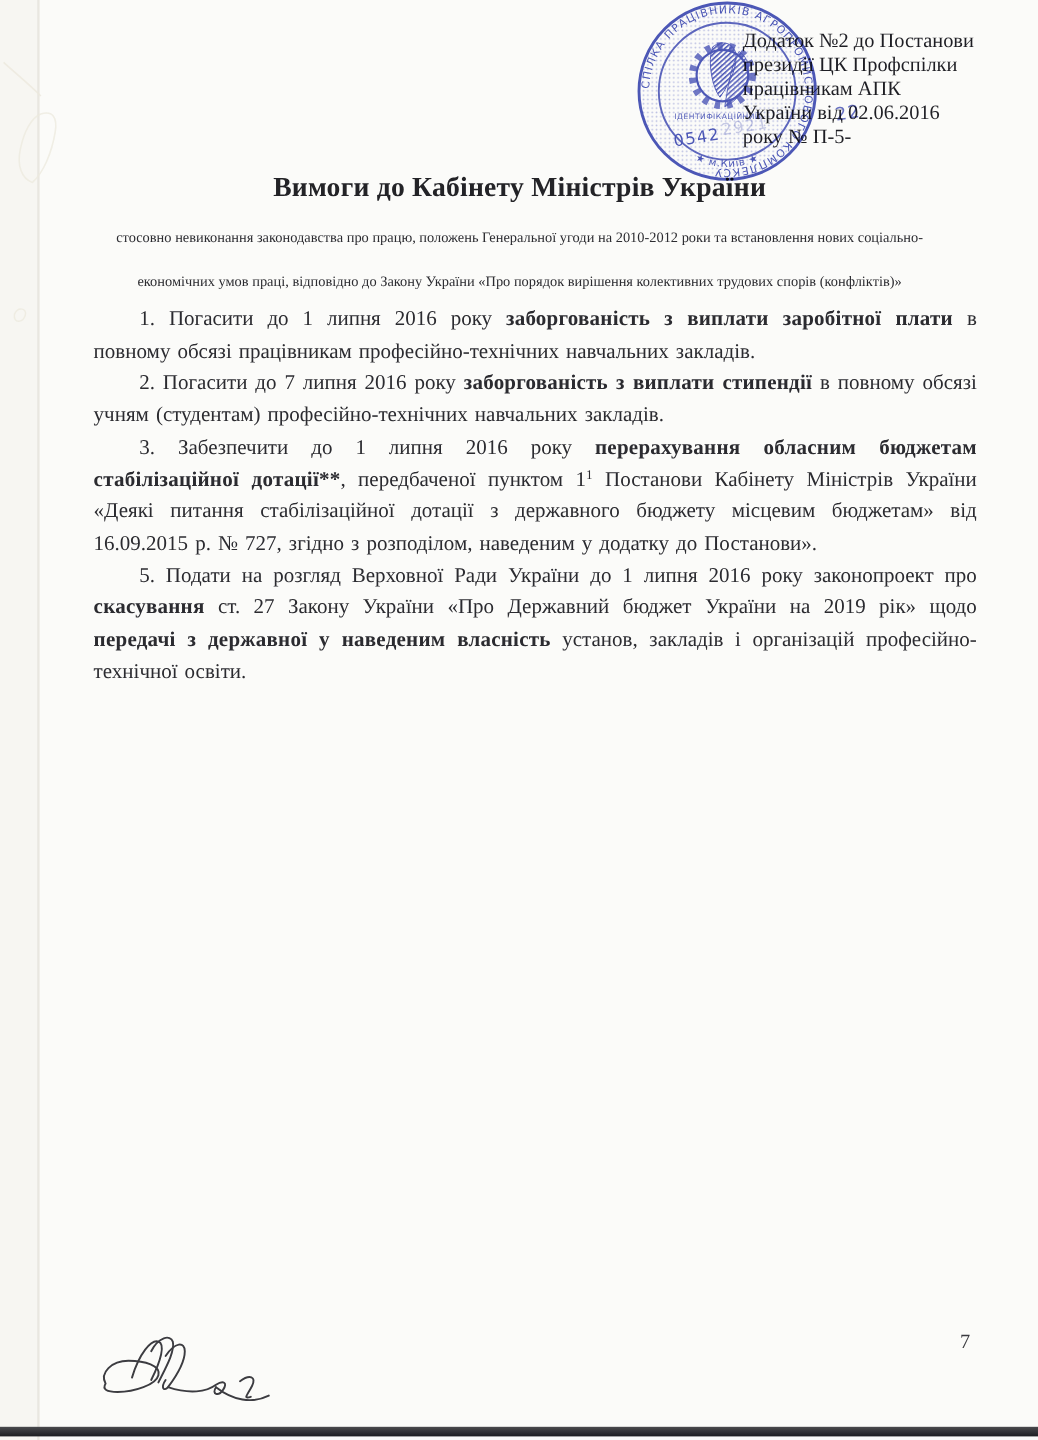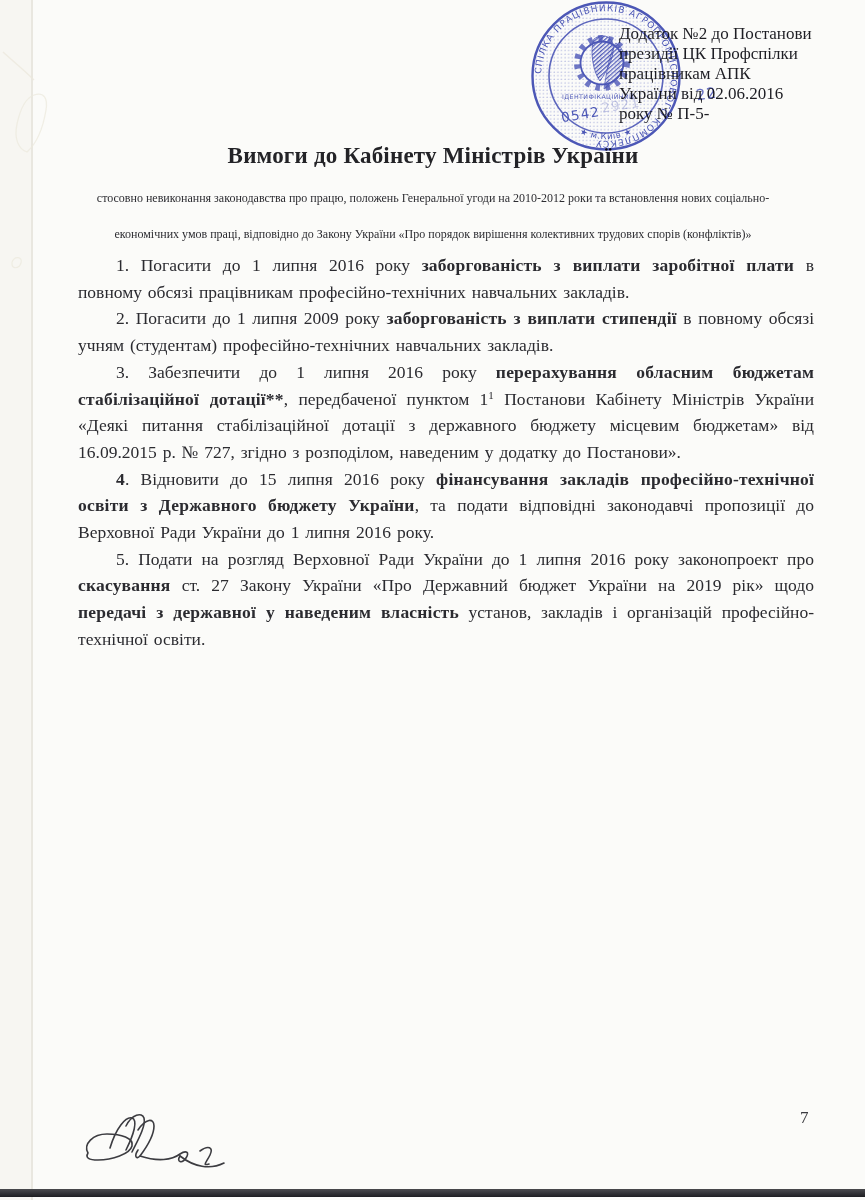--- a/index.html
+++ b/index.html
@@ -115,23 +115,22 @@
     </g>
   </svg>
 
   <span class="stamp-overlap">22</span>
 
   <div class="doc-title">Вимоги до Кабінету Міністрів України</div>
   <div class="doc-subtitle">стосовно невиконання законодавства про працю, положень Генеральної угоди на 2010-2012 роки та  встановлення нових соціально-економічних умов праці, відповідно до Закону України «Про порядок вирішення колективних трудових спорів (конфліктів)»</div>
 
   <div class="body-block">
     <p class="body-par"><span>1. Погасити до 1 липня 2016 року </span><b>заборгованість з виплати заробітної плати</b><span> в повному обсязі працівникам професійно-технічних навчальних закладів.</span></p>
-    <p class="body-par"><span>2. Погасити до 1 липня 2009 року </span><b>заборгованість з виплати стипендії</b><span> в повному обсязі учням (студентам) професійно-технічних навчальних закладів.</span></p>
+    <p class="body-par"><span>2. Погасити до 7 липня 2016 року </span><b>заборгованість з виплати стипендії</b><span> в повному обсязі учням (студентам) професійно-технічних навчальних закладів.</span></p>
     <p class="body-par"><span>3. Забезпечити до 1 липня 2016 року </span><b>перерахування обласним бюджетам стабілізаційної дотації**</b><span>, передбаченої пунктом 1</span><sup>1</sup><span> Постанови Кабінету Міністрів України «Деякі питання стабілізаційної дотації з державного бюджету місцевим бюджетам» від 16.09.2015 р. № 727, згідно з розподілом, наведеним у додатку до Постанови».</span></p>
-    <p class="body-par"><b>4</b><span>. Відновити до 15 липня 2016 року </span><b>фінансування закладів професійно-технічної освіти з Державного бюджету України</b><span>, та подати відповідні законодавчі пропозиції до Верховної Ради України до 1 липня 2016 року.</span></p>
     <p class="body-par"><span>5. Подати на розгляд Верховної Ради України до 1 липня 2016 року законопроект про </span><b>скасування</b><span> ст. 27 Закону України «Про Державний бюджет України на 2019 рік» щодо </span><b>передачі з державної у наведеним власність</b><span> установ, закладів і організацій професійно-технічної освіти.</span></p>
   </div>
 
   <svg class="signature" width="190" height="72" viewBox="0 0 190 72">
     <g fill="none" stroke="#3c3c41" stroke-width="1.6" stroke-linecap="round">
       <path d="M12,50 C7,41 17,31 31,31 C45,31 58,35 56,43 C54,51 36,57 22,57 C13,57 9,55 12,50"></path>
       <path d="M34,45 C40,25 50,13 56,15 C62,17 58,31 50,47"></path>
       <path d="M50,23 C56,11 66,9 68,15 C70,23 62,37 56,49"></path>
       <path d="M62,27 C70,15 78,15 78,23 C78,33 70,45 64,53 C60,57 58,53 62,47"></path>
       <path d="M64,53 C82,59 96,57 104,51 C110,47 114,49 110,55 C106,61 100,59 104,53"></path>

